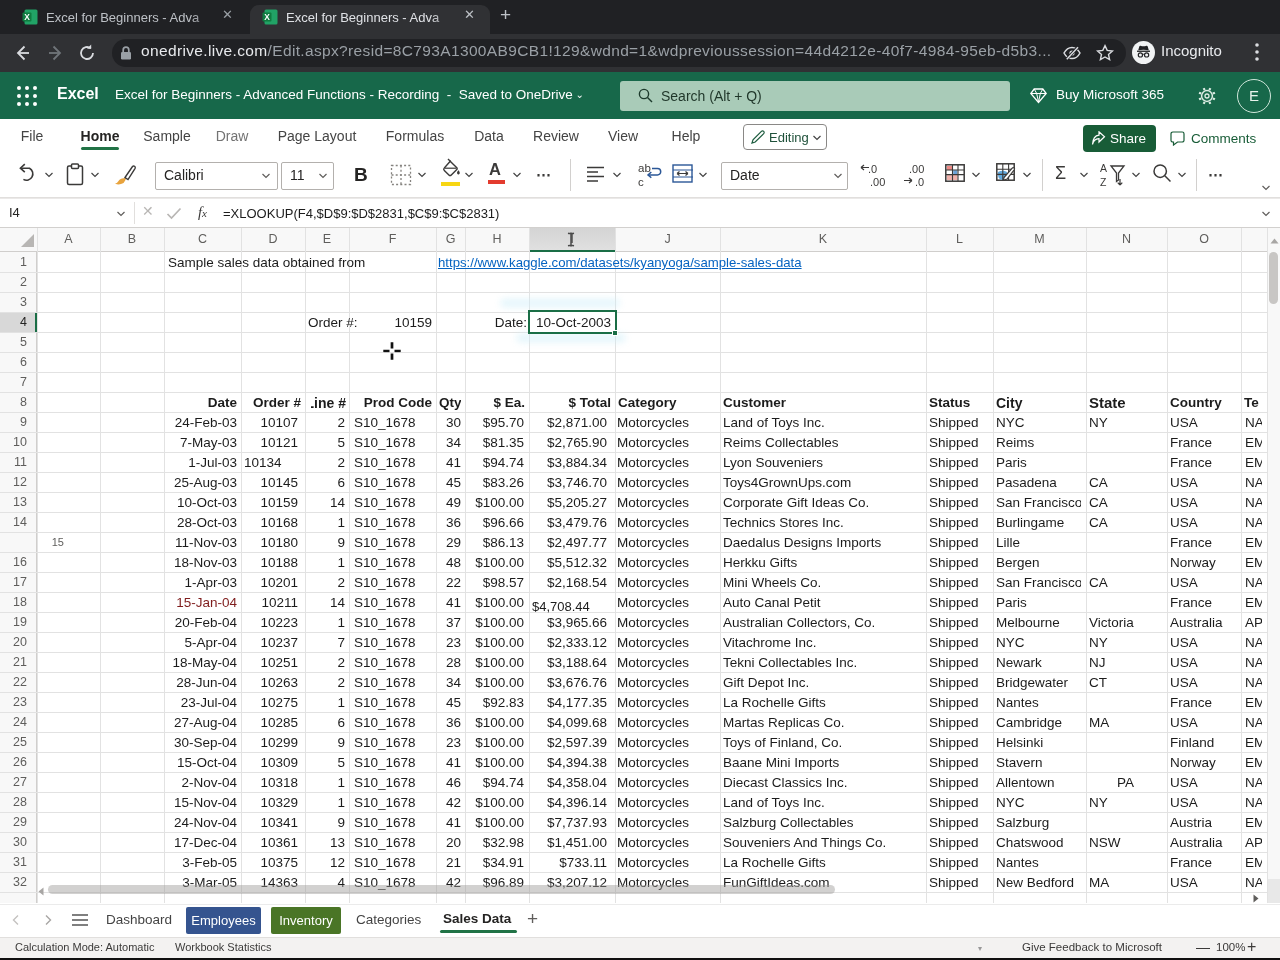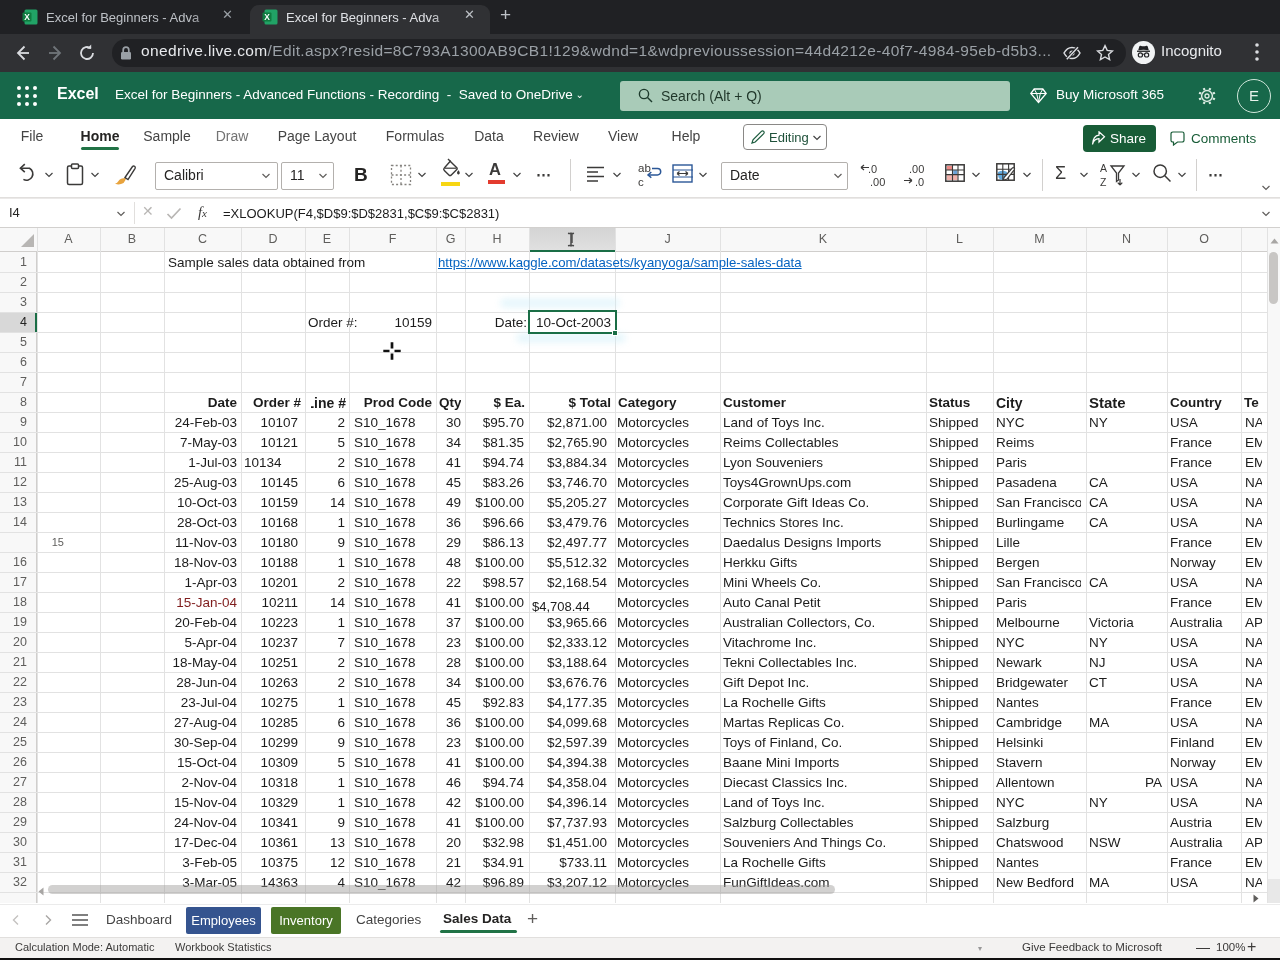--- a/index.html
+++ b/index.html
@@ -666,21 +666,21 @@
 <div style="left:244px;top:772.0px;width:54px;height:20.0px;line-height:22.2px;text-align:right;font-size:13.5px;color:#1c1c1c;overflow:hidden;white-space:nowrap;position:absolute;">10318</div>
 <div style="left:308px;top:772.0px;width:37px;height:20.0px;line-height:22.2px;text-align:right;font-size:13.5px;color:#1c1c1c;overflow:hidden;white-space:nowrap;position:absolute;">1</div>
 <div style="left:354px;top:772.0px;width:77px;height:20.0px;line-height:22.2px;text-align:left;font-size:13.5px;color:#1c1c1c;overflow:hidden;white-space:nowrap;position:absolute;">S10_1678</div>
 <div style="left:439px;top:772.0px;width:22px;height:20.0px;line-height:22.2px;text-align:right;font-size:13.5px;color:#1c1c1c;overflow:hidden;white-space:nowrap;position:absolute;">46</div>
 <div style="left:468px;top:772.0px;width:56px;height:20.0px;line-height:22.2px;text-align:right;font-size:13.5px;color:#1c1c1c;overflow:hidden;white-space:nowrap;position:absolute;">$94.74</div>
 <div style="left:532px;top:772.0px;width:75px;height:20.0px;line-height:22.2px;text-align:right;font-size:13.5px;color:#1c1c1c;overflow:hidden;white-space:nowrap;position:absolute;">$4,358.04</div>
 <div style="left:617px;top:772.0px;width:98px;height:20.0px;line-height:22.2px;text-align:left;font-size:13.5px;color:#1c1c1c;overflow:hidden;white-space:nowrap;position:absolute;">Motorcycles</div>
 <div style="left:723px;top:772.0px;width:198px;height:20.0px;line-height:22.2px;text-align:left;font-size:13.5px;color:#1c1c1c;overflow:hidden;white-space:nowrap;position:absolute;">Diecast Classics Inc.</div>
 <div style="left:929px;top:772.0px;width:59px;height:20.0px;line-height:22.2px;text-align:left;font-size:13.5px;color:#1c1c1c;overflow:hidden;white-space:nowrap;position:absolute;">Shipped</div>
 <div style="left:996px;top:772.0px;width:85px;height:20.0px;line-height:22.2px;text-align:left;font-size:13.5px;color:#1c1c1c;overflow:hidden;white-space:nowrap;position:absolute;">Allentown</div>
-<div style="left:1089px;top:772.0px;width:73px;height:20.0px;line-height:22.2px;text-align:right;font-size:13.5px;color:#1c1c1c;overflow:hidden;white-space:nowrap;position:absolute;">PA</div>
+<div style="left:1089px;top:772.0px;width:73px;height:20.0px;line-height:22.2px;text-align:center;font-size:13.5px;color:#1c1c1c;overflow:hidden;white-space:nowrap;position:absolute;">PA</div>
 <div style="left:1170px;top:772.0px;width:66px;height:20.0px;line-height:22.2px;text-align:left;font-size:13.5px;color:#1c1c1c;overflow:hidden;white-space:nowrap;position:absolute;">USA</div>
 <div style="left:1245px;top:772.0px;width:17px;height:20.0px;line-height:22.2px;text-align:left;font-size:13.5px;color:#1c1c1c;overflow:hidden;white-space:nowrap;position:absolute;">NA</div>
 <div style="left:167px;top:792.0px;width:70px;height:20.0px;line-height:22.2px;text-align:right;font-size:13.5px;color:#1c1c1c;overflow:hidden;white-space:nowrap;position:absolute;">15-Nov-04</div>
 <div style="left:244px;top:792.0px;width:54px;height:20.0px;line-height:22.2px;text-align:right;font-size:13.5px;color:#1c1c1c;overflow:hidden;white-space:nowrap;position:absolute;">10329</div>
 <div style="left:308px;top:792.0px;width:37px;height:20.0px;line-height:22.2px;text-align:right;font-size:13.5px;color:#1c1c1c;overflow:hidden;white-space:nowrap;position:absolute;">1</div>
 <div style="left:354px;top:792.0px;width:77px;height:20.0px;line-height:22.2px;text-align:left;font-size:13.5px;color:#1c1c1c;overflow:hidden;white-space:nowrap;position:absolute;">S10_1678</div>
 <div style="left:439px;top:792.0px;width:22px;height:20.0px;line-height:22.2px;text-align:right;font-size:13.5px;color:#1c1c1c;overflow:hidden;white-space:nowrap;position:absolute;">42</div>
 <div style="left:468px;top:792.0px;width:56px;height:20.0px;line-height:22.2px;text-align:right;font-size:13.5px;color:#1c1c1c;overflow:hidden;white-space:nowrap;position:absolute;">$100.00</div>
 <div style="left:532px;top:792.0px;width:75px;height:20.0px;line-height:22.2px;text-align:right;font-size:13.5px;color:#1c1c1c;overflow:hidden;white-space:nowrap;position:absolute;">$4,396.14</div>
 <div style="left:617px;top:792.0px;width:98px;height:20.0px;line-height:22.2px;text-align:left;font-size:13.5px;color:#1c1c1c;overflow:hidden;white-space:nowrap;position:absolute;">Motorcycles</div>

